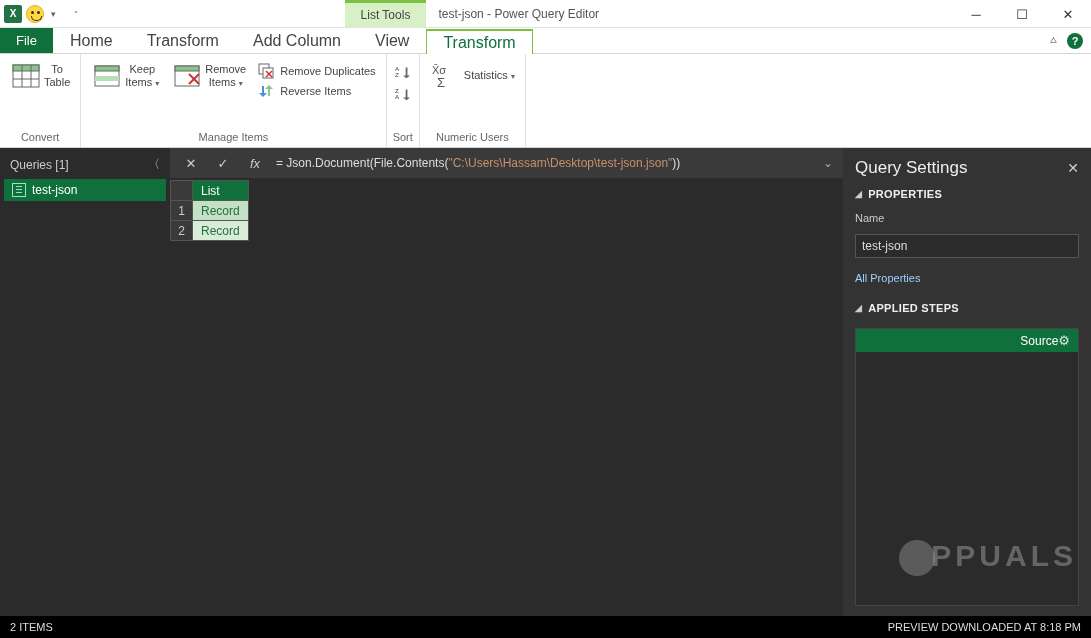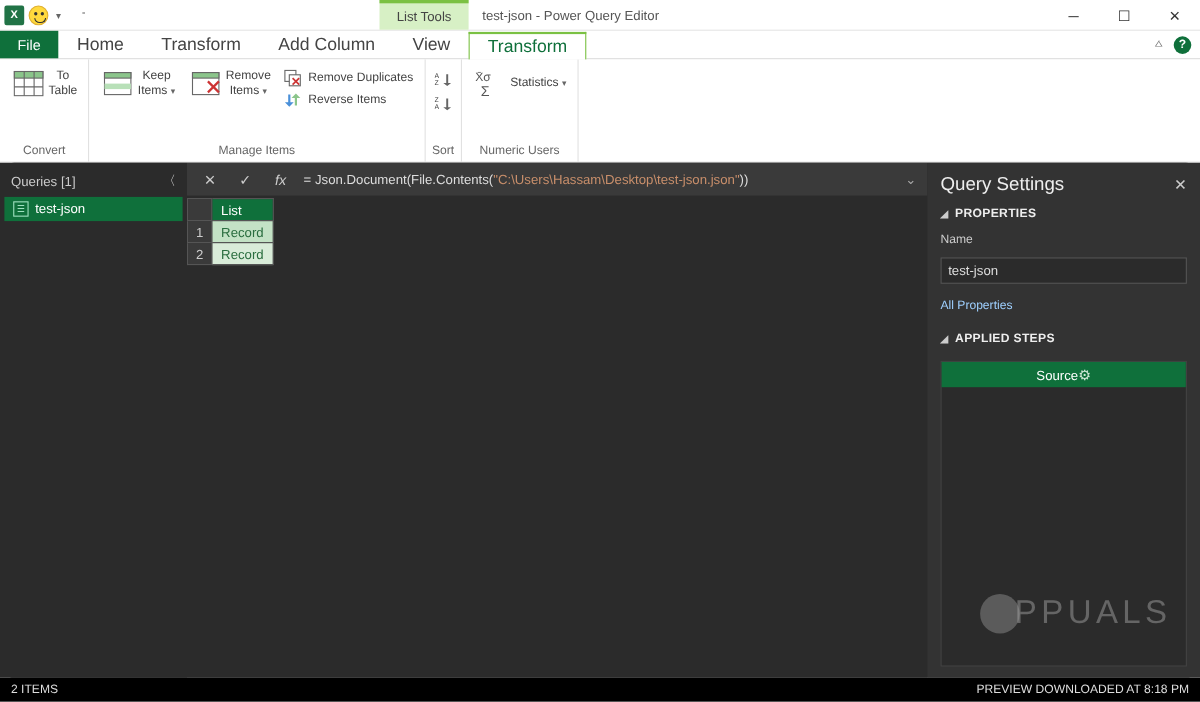--- a/index.html
+++ b/index.html
@@ -73,24 +73,24 @@
   .settings-panel { width: 248px; background: #333; color: #ddd; display: flex; flex-direction: column; padding: 10px 12px; gap: 10px; }
   .settings-title-row { display: flex; align-items: center; justify-content: space-between; }
   .settings-title { font-size: 17px; font-weight: 300; color: #eee; }
   .settings-close { color: #ccc; font-size: 14px; }
   .section-header { display: flex; align-items: center; gap: 6px; font-size: 11px; font-weight: bold; color: #eee; letter-spacing: 0.3px; }
   .section-header .tri { font-size: 9px; color: #ccc; }
   .prop-label { font-size: 11px; color: #ccc; margin-top: 2px; }
   .name-input { width: 100%; background: #2b2b2b; border: 1px solid #555; color: #ddd; padding: 4px 6px; font-size: 12px; }
   .all-props { color: #9fd0ff; font-size: 11px; margin-top: 4px; }
   .steps-list { flex: 1; background: #2b2b2b; border: 1px solid #444; margin-top: 4px; }
-  .step-item { background: #0f703b; color: #fff; display: flex; align-items: center; justify-content: center; padding: 4px 8px; font-size: 12px; }
+  .step-item { background: #0f703b; color: #fff; display: flex; align-items: center; justify-content: flex-end; padding: 4px 8px; font-size: 12px; }
   .step-gear { color: #cfe8d7; font-size: 13px; }
 
-  .watermark { position: absolute; right: 26px; bottom: 40px; font-size: 30px; font-weight: normal; letter-spacing: 4px; color: rgba(210,210,210,0.35); font-family: Arial, sans-serif; pointer-events: none; }
+  .watermark { position: absolute; right: 14px; bottom: 40px; font-size: 30px; font-weight: bold; letter-spacing: 4px; color: rgba(210,210,210,0.35); font-family: Arial, sans-serif; pointer-events: none; }
   .watermark-icon { display:inline-block; width:36px; height:36px; vertical-align:middle; margin-right:-4px; position:relative; }
   .watermark-icon::before{ content:""; position:absolute; inset:0; border-radius:50%; background: rgba(180,180,180,0.35);}
   
   
   .statusbar { height: 22px; background: #000; color: #ddd; display: flex; align-items: center; justify-content: space-between; padding: 0 10px; font-size: 11px; }
 
   [data-interactable="true"] { cursor: pointer; }
   .main-wrap { position: relative; flex:1; display:flex; min-height:0; }
 </style>
 </head>

